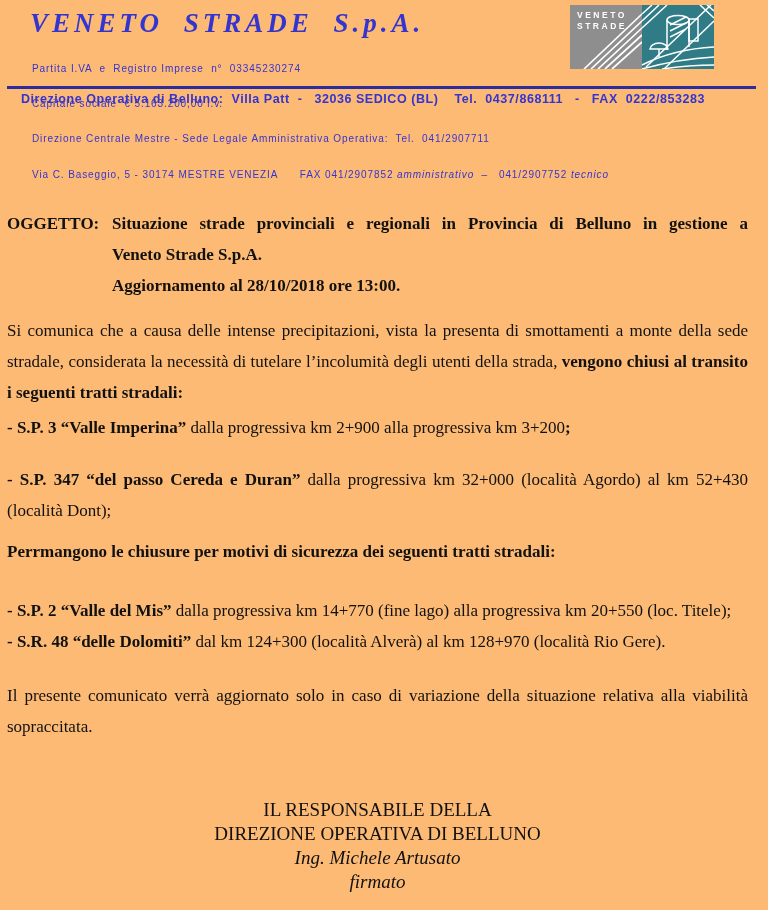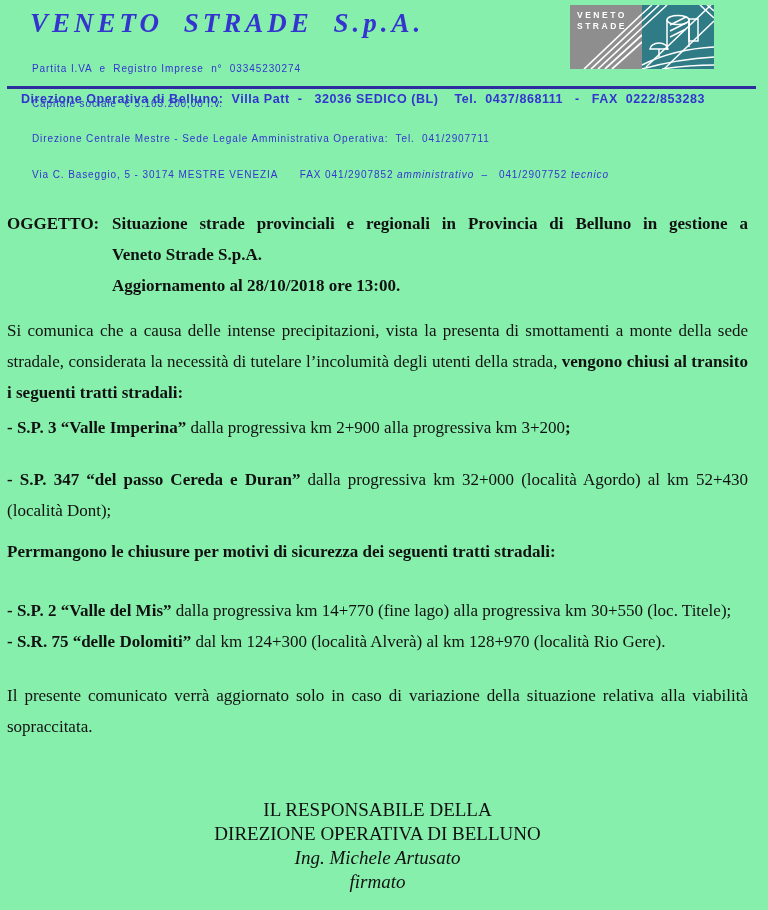--- a/index.html
+++ b/index.html
@@ -1,21 +1,21 @@
 <!DOCTYPE html>
 <html><head>
 <meta charset="utf-8">
 <style>
   * { margin: 0; padding: 0; box-sizing: border-box; }
   html, body { background: #e8e8e8; }
   .page {
     position: relative;
     width: 768px;
     height: 910px;
-    background: #86efac;
+    background: #fdba74;
     font-family: "Liberation Serif", serif;
     color: #111;
     overflow: hidden;
   }
 
   
   .letterhead { position: absolute; left: 0; top: 0; width: 768px; }
   .company-title {
     position: absolute; left: 30px; top: 8px;
     font-family: "Liberation Serif", serif;
@@ -143,23 +143,23 @@
     </div>
 
     <p class="para1 just"><span>Si comunica che a causa delle intense precipitazioni, vista la presenta di smottamenti a monte della sede stradale, considerata la necessità di tutelare l’incolumità degli utenti della strada, </span><span style="font-weight: bold;">vengono chiusi al transito i seguenti tratti stradali:</span></p>
 
     <p class="item1 just"><span style="font-weight: bold;">- S.P.  3 “Valle Imperina”</span><span> dalla progressiva km 2+900 alla progressiva km 3+200</span><span style="font-weight: bold;">;</span></p>
 
     <p class="item2 just"><span style="font-weight: bold;">- S.P. 347 “del passo Cereda e Duran”</span><span> dalla progressiva km 32+000 (località Agordo) al km 52+430 (località Dont);</span></p>
 
     <p class="heading2 just">Perrmangono le chiusure per motivi di sicurezza dei seguenti tratti stradali:</p>
 
-    <p class="item3 just"><span style="font-weight: bold;">- S.P. 2 “Valle del Mis”</span><span> dalla progressiva km 14+770 (fine lago) alla progressiva km 30+550 (loc. Titele);</span></p>
+    <p class="item3 just"><span style="font-weight: bold;">- S.P. 2 “Valle del Mis”</span><span> dalla progressiva km 14+770 (fine lago) alla progressiva km 20+550 (loc. Titele);</span></p>
 
-    <p class="item4 just"><span style="font-weight: bold;">- S.R. 75 “delle Dolomiti”</span><span> dal km 124+300 (località Alverà) al km 128+970 (località Rio Gere).</span></p>
+    <p class="item4 just"><span style="font-weight: bold;">- S.R. 48 “delle Dolomiti”</span><span> dal km 124+300 (località Alverà) al km 128+970 (località Rio Gere).</span></p>
 
     <p class="para2 just">Il presente comunicato verrà aggiornato solo in caso di variazione della situazione relativa alla viabilità sopraccitata.</p>
 
     <div class="signature">
       <div>IL RESPONSABILE DELLA</div>
       <div>DIREZIONE OPERATIVA DI BELLUNO</div>
       <div class="it">Ing. Michele Artusato</div>
       <div class="it">firmato</div>
     </div>
 

